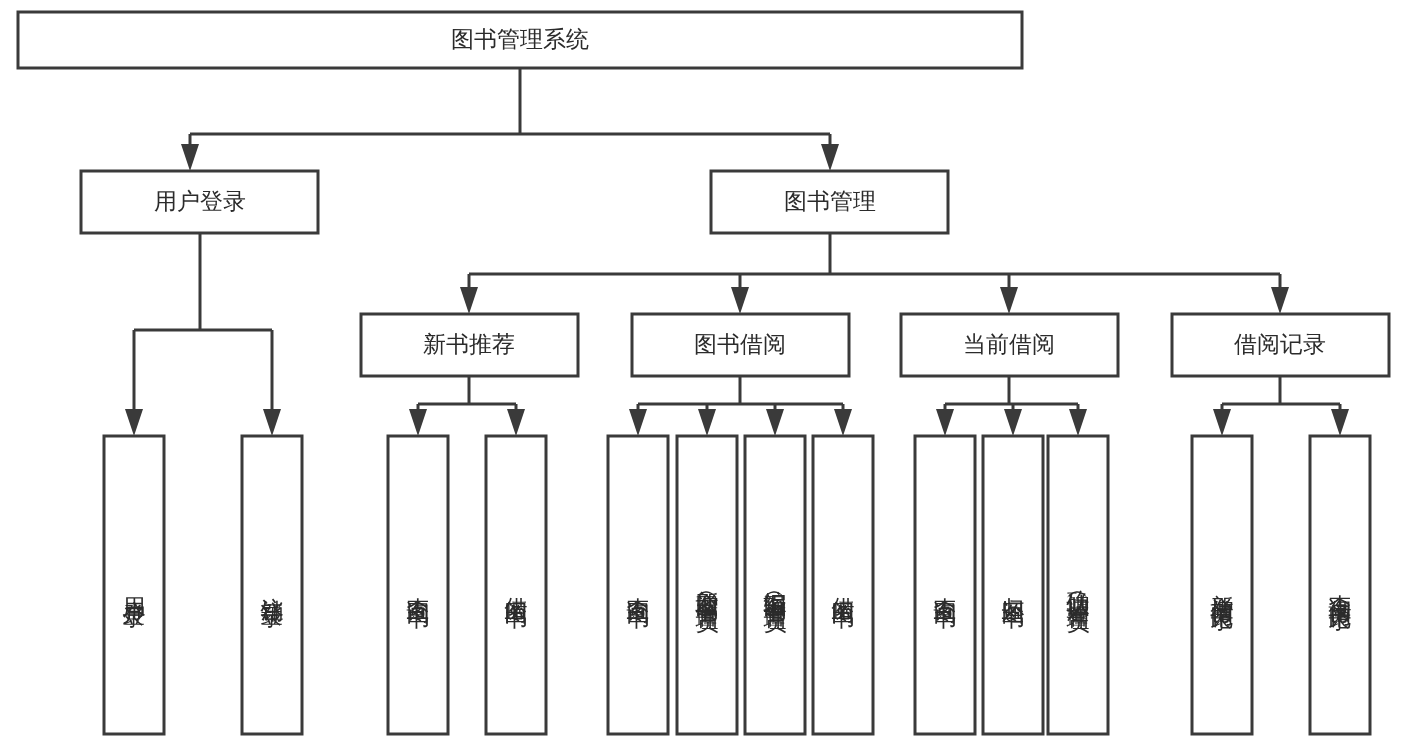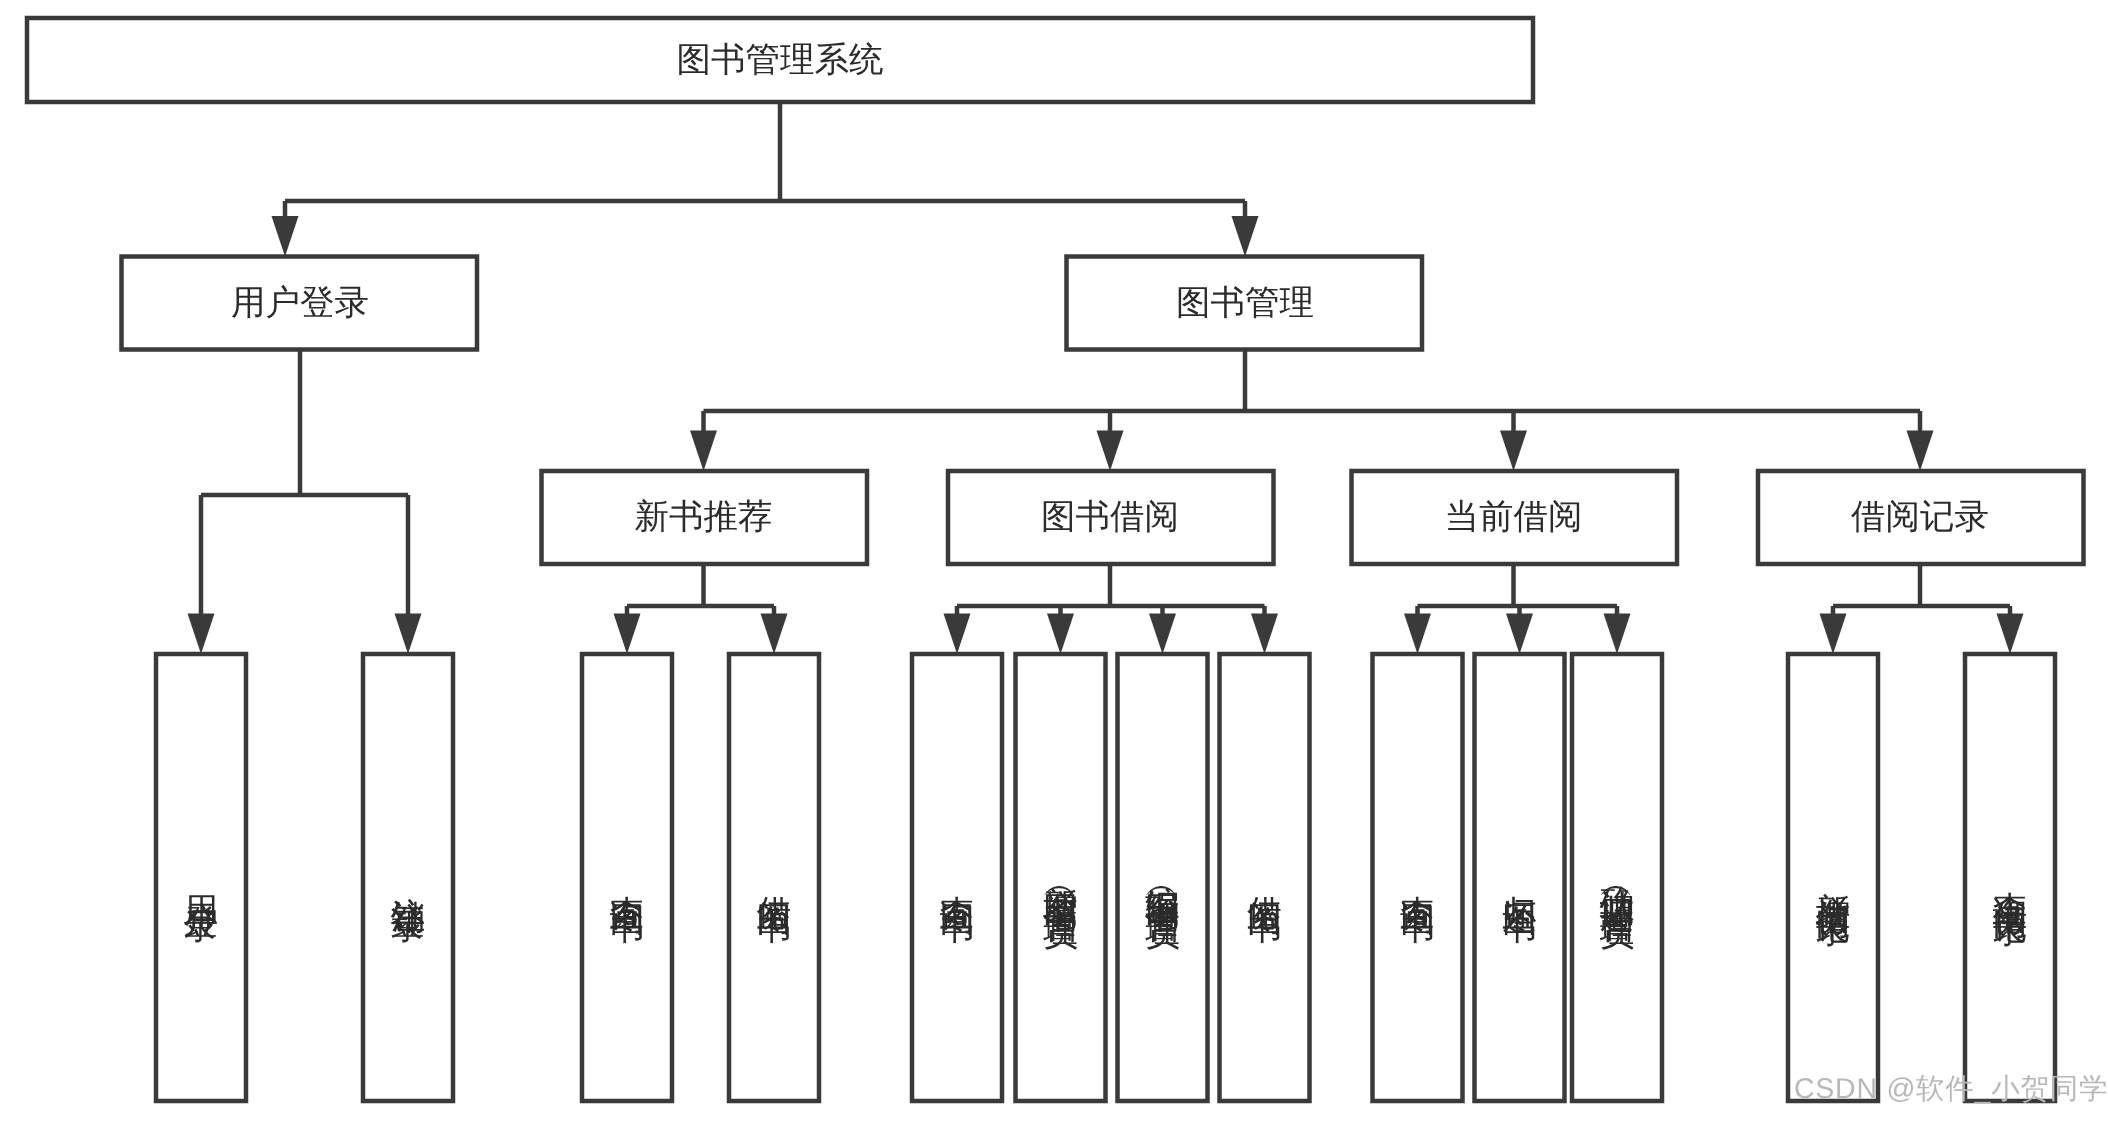--- a/index.html
+++ b/index.html
@@ -259,15 +259,14 @@
     <span class="leaf-label">确认归还（管理员）</span>
   </div>
 
   <div class="leaf-label-wrap" style="left:1192px; top:436px; width:60px; height:298px;">
     <span class="leaf-label">新增借阅记录</span>
   </div>
   <div class="leaf-label-wrap" style="left:1310px; top:436px; width:60px; height:298px;">
     <span class="leaf-label">查询借阅记录</span>
   </div>
 
-  <div class="watermark">CSDN @软件_小贺同学</div>
 
 </div>
 
 </body></html>

